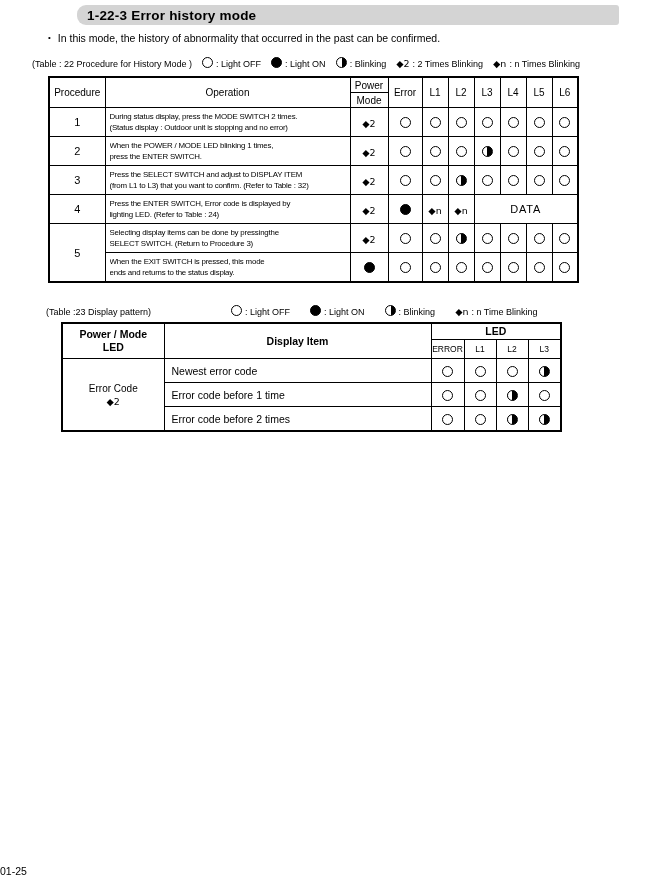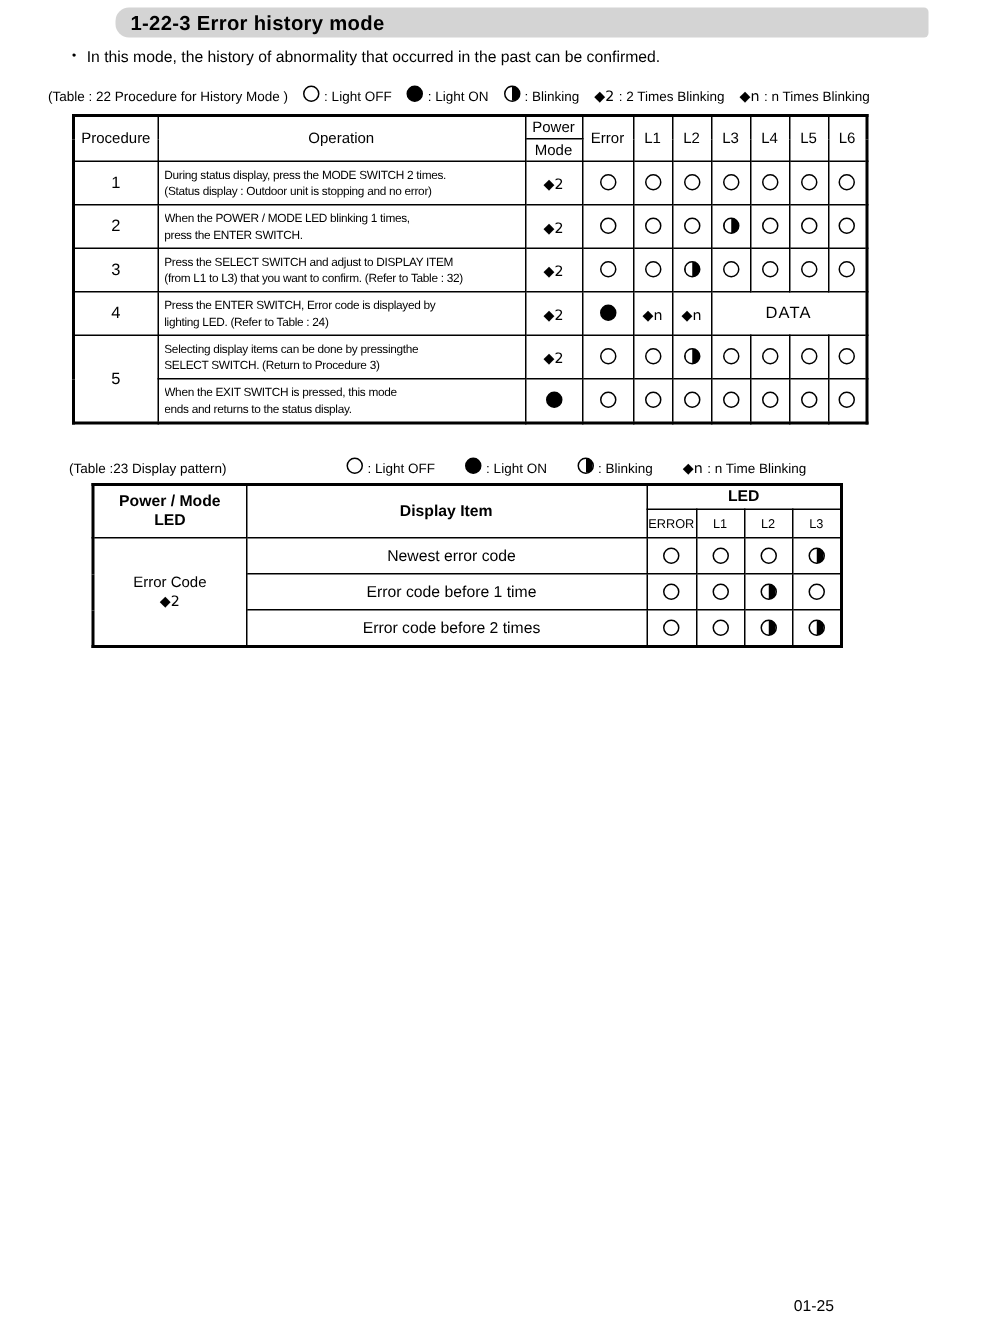--- a/index.html
+++ b/index.html
@@ -44,25 +44,25 @@
           letter-spacing:-0.2px;}
   .op-line{white-space:nowrap;overflow:hidden;}
   #t22 td.data-cell{font-size:11px;letter-spacing:.8px;}
 
   #t23{left:61px;top:322px;width:499px;}
   #t23 th{text-align:center;vertical-align:middle;}
   #t23 .th-bold{font-weight:bold;font-size:10.5px;line-height:13px;}
   #t23 .th-led{height:15px;}
   #t23 .th-sub{font-weight:normal;font-size:8.5px;height:18px;}
   #t23 td{height:23px;vertical-align:middle;}
-  #t23 td.c-item{font-size:10.5px;text-align:center;padding-left:7px;}
+  #t23 td.c-item{font-size:10.5px;text-align:left;padding-left:7px;}
   #t23 td.c-sym{text-align:center;}
   #t23 td.c-group{text-align:center;font-size:10px;line-height:13px;}
 
-  .footer{position:absolute;left:12px;top:865px;width:544px;text-align:right;font-size:10.5px;}
+  .footer{position:absolute;left:0;top:865px;width:544px;text-align:left;font-size:10.5px;}
 </style>
 </head>
 <body>
 
 <div class="page">
 
   <div class="title-bar">
     <span class="title-text">1-22-3 Error history mode</span>
   </div>
 

